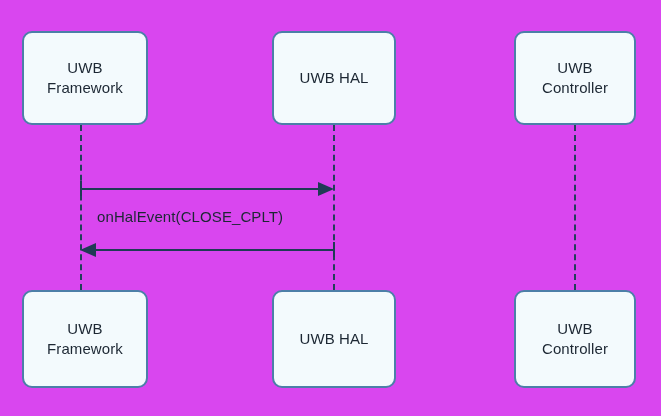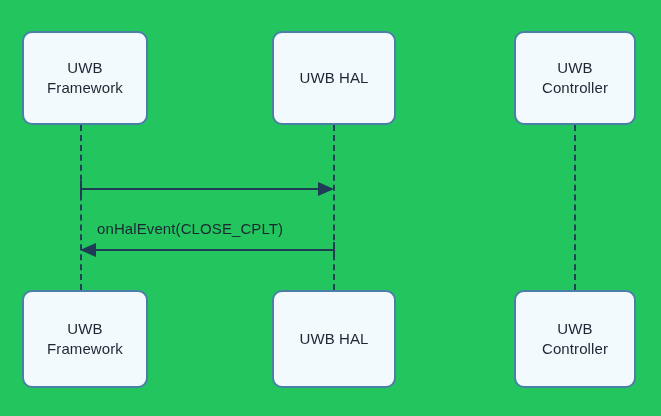--- a/index.html
+++ b/index.html
@@ -7,21 +7,21 @@
     padding: 0;
     background: #ffffff;
   }
   body {
     font-family: "Liberation Sans", sans-serif;
   }
   #canvas {
     position: relative;
     width: 661px;
     height: 416px;
-    background: #22c55e;
+    background: #d946ef;
     overflow: hidden;
     text-decoration: underline;
   }
   .node {
     position: absolute;
     box-sizing: border-box;
     background: #f3fafd;
     border: 2px solid #4c7fa8;
     border-radius: 10px;
     display: flex;
@@ -90,18 +90,18 @@
   <div class="node" style="left:22px; top:290px; width:126px; height:98px;">UWB
 Framework</div>
   <div class="node" style="left:272px; top:290px; width:124px; height:98px;">UWB HAL</div>
   <div class="node" style="left:514px; top:290px; width:122px; height:98px;">UWB
 Controller</div>
 
   <div class="endcap" style="left:80px; top:181px; height:15px;"></div>
   <div class="msg-line" style="left:81px; top:188px; width:237px;"></div>
   <div class="arrowhead right" style="left:318px; top:182px;"></div>
 
-  <div class="msg-label" style="left:97px; top:220px;">onHalEvent(CLOSE_CPLT)</div>
+  <div class="msg-label" style="left:97px; top:208px;">onHalEvent(CLOSE_CPLT)</div>
   <div class="endcap" style="left:333px; top:242px; height:15px;"></div>
   <div class="msg-line" style="left:96px; top:249px; width:238px;"></div>
   <div class="arrowhead left" style="left:80px; top:243px;"></div>
 
 </div>
 
 </body></html>

